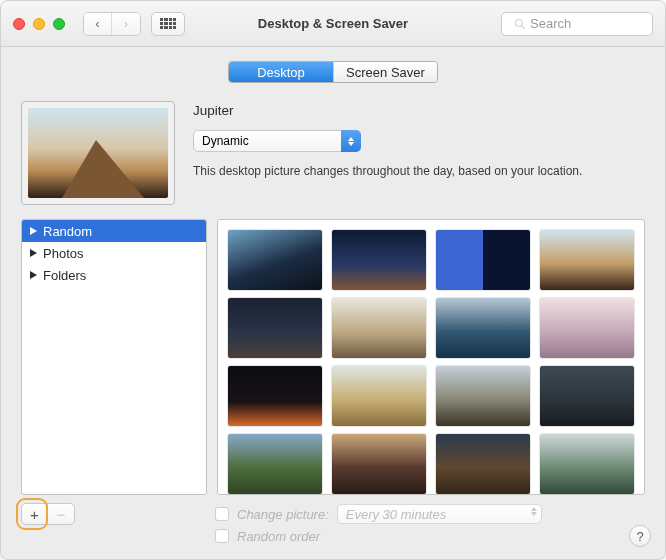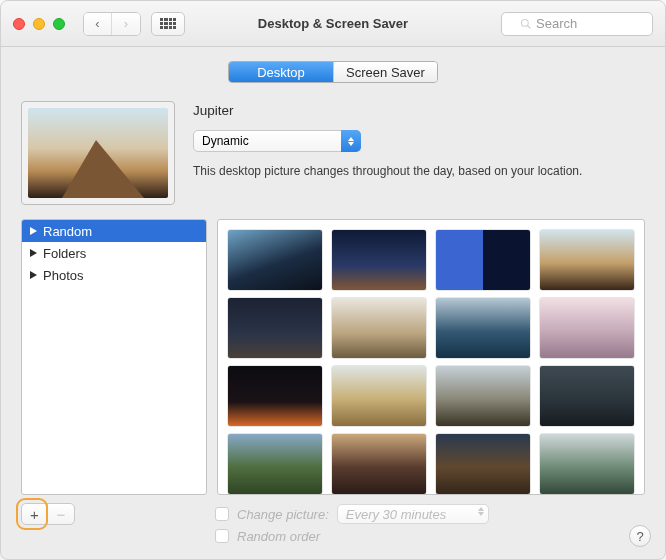--- a/index.html
+++ b/index.html
@@ -11,21 +11,21 @@
   .red{background:#ff5f57;border:.5px solid #e24238;}
   .yellow{background:#ffbd2e;border:.5px solid #e1a116;}
   .green{background:#28c840;border:.5px solid #1dad2c;}
   .navbtns{display:flex;margin-left:18px;background:#fff;border:1px solid #c9c9c9;border-radius:5px;overflow:hidden;height:24px;}
   .navbtns button{width:28px;background:linear-gradient(#fff,#f3f3f3);border:none;border-right:1px solid #dcdcdc;color:#6f6f6f;font-size:13px;cursor:pointer;}
   .navbtns button:last-child{border-right:none;color:#c5c5c5;}
   .gridbtn{margin-left:10px;width:34px;height:24px;background:linear-gradient(#fff,#f2f2f2);border:1px solid #c9c9c9;border-radius:5px;display:flex;align-items:center;justify-content:center;cursor:pointer;}
   .gridicon{width:16px;height:12px;display:grid;grid-template-columns:repeat(4,1fr);grid-template-rows:repeat(3,1fr);gap:1px;}
   .gridicon span{background:#555;}
   .wtitle{position:absolute;left:0;right:0;text-align:center;font-size:13px;font-weight:600;color:#3a3a3a;pointer-events:none;}
-  .search{margin-left:auto;width:152px;height:24px;background:#fff;border:1px solid #c9c9c9;border-radius:5px;display:flex;align-items:center;padding:0 18px;color:#9b9b9b;font-size:13px;gap:4px;}
+  .search{margin-left:auto;width:152px;height:24px;background:#fff;border:1px solid #c9c9c9;border-radius:5px;display:flex;align-items:center;padding:0 12px;color:#9b9b9b;font-size:13px;gap:4px;}
   .search svg{width:12px;height:12px;opacity:.45;}
   .body{padding:14px 20px 12px 20px;}
   .segwrap{text-align:center;}
   .seg{display:inline-flex;border:1px solid #b0b0b0;border-radius:4px;overflow:hidden;height:22px;}
   .seg button{width:104px;border:none;font-size:13px;cursor:pointer;}
   .seg .on{background:linear-gradient(#5aa9f7,#237fe1);color:#fff;}
   .seg .off{background:linear-gradient(#fff,#ededed);color:#2b2b2b;border-left:1px solid #c9c9c9;}
   .toprow{display:flex;gap:18px;margin-top:18px;}
   .preview{width:154px;height:104px;border:1px solid #bcbcbc;border-radius:4px;padding:6px;background:#f1f1f1;flex-shrink:0;}
   .preview .img{width:100%;height:100%;background:linear-gradient(180deg,#cfe4ee 0%,#d7c7a8 45%,#b98c55 70%,#2e1f17 100%);position:relative;border-radius:2px;overflow:hidden;}
@@ -47,21 +47,21 @@
   .gallery{flex:1;height:276px;background:#fff;border:1px solid #c3c3c3;border-radius:3px;padding:10px 10px 2px 10px;display:grid;grid-template-columns:repeat(4,1fr);grid-auto-rows:60px;gap:8px 10px;overflow:hidden;}
   .thumb{border-radius:2px;box-shadow:0 0 0 .5px rgba(0,0,0,.2);}
   .footer{display:flex;margin-top:8px;align-items:flex-start;}
   .addrm{display:flex;gap:0;border:1px solid #c9c9c9;border-radius:5px;overflow:hidden;height:22px;background:linear-gradient(#fff,#f3f3f3);position:relative;}
   .addrm button{width:26px;border:none;background:transparent;font-size:15px;color:#5a5a5a;cursor:pointer;border-right:1px solid #dcdcdc;}
   .addrm button:last-child{border-right:none;color:#c5c5c5;}
   .highlight{position:absolute;left:-5px;top:-5px;width:32px;height:32px;border:2px solid #f0a63c;border-radius:9px;pointer-events:none;}
   .opts{margin-left:auto;width:430px;color:#b4b4b4;font-size:13px;font-style:italic;}
   .optrow{display:flex;align-items:center;gap:8px;height:22px;}
   .chk{width:14px;height:14px;border:1px solid #cfcfcf;border-radius:3px;background:#fff;}
-  .interval{position:relative;width:152px;height:20px;background:linear-gradient(#fff,#f6f6f6);border:1px solid #d9d9d9;border-radius:5px;display:flex;align-items:center;padding:0 8px;color:#bcbcbc;}
+  .interval{position:relative;width:205px;height:20px;background:linear-gradient(#fff,#f6f6f6);border:1px solid #d9d9d9;border-radius:5px;display:flex;align-items:center;padding:0 8px;color:#bcbcbc;}
   .intar{position:absolute;right:4px;top:2px;display:flex;flex-direction:column;gap:1px;}
   .intar .a{width:0;height:0;border-left:3px solid transparent;border-right:3px solid transparent;}
   .intar .up{border-bottom:4px solid #c9c9c9;}
   .intar .dn{border-top:4px solid #c9c9c9;}
   .help{position:absolute;right:14px;bottom:12px;width:22px;height:22px;border:1px solid #c5c5c5;border-radius:50%;background:linear-gradient(#fff,#f0f0f0);font-size:13px;color:#5a5a5a;display:flex;align-items:center;justify-content:center;cursor:pointer;}
 </style>
 </head>
 <body>
 
 <div class="window">
@@ -133,25 +133,25 @@
     </div>
 
     <div class="lower">
       <div class="sidebar" id="sidebar">
           <div class="sbitem sel">
             <div class="tri-r"></div>
             <span>Random</span>
           </div>
           <div class="sbitem">
             <div class="tri-r"></div>
-            <span>Folders</span>
+            <span>Photos</span>
           </div>
           <div class="sbitem">
             <div class="tri-r"></div>
-            <span>Photos</span>
+            <span>Folders</span>
           </div>
         </div>
       <div class="gallery" id="gallery">
           <div class="thumb" style="background: linear-gradient(160deg, rgb(111, 163, 197) 0%, rgb(27, 45, 68) 55%, rgb(12, 17, 27) 100%);"></div>
           <div class="thumb" style="background: linear-gradient(rgb(14, 26, 53) 0%, rgb(42, 58, 102) 60%, rgb(128, 86, 54) 100%);"></div>
           <div class="thumb" style="background: linear-gradient(90deg, rgb(59, 102, 209) 0%, rgb(59, 102, 209) 50%, rgb(10, 20, 48) 50%, rgb(10, 20, 48) 100%);"></div>
           <div class="thumb" style="background: linear-gradient(rgb(208, 227, 236) 0%, rgb(196, 160, 107) 55%, rgb(58, 38, 25) 100%);"></div>
           <div class="thumb" style="background: linear-gradient(rgb(26, 34, 51) 0%, rgb(43, 52, 72) 60%, rgb(74, 64, 57) 100%);"></div>
           <div class="thumb" style="background: linear-gradient(rgb(233, 230, 222) 0%, rgb(185, 164, 126) 60%, rgb(110, 91, 63) 100%);"></div>
           <div class="thumb" style="background: linear-gradient(rgb(182, 200, 212) 0%, rgb(53, 90, 116) 55%, rgb(20, 49, 72) 100%);"></div>

